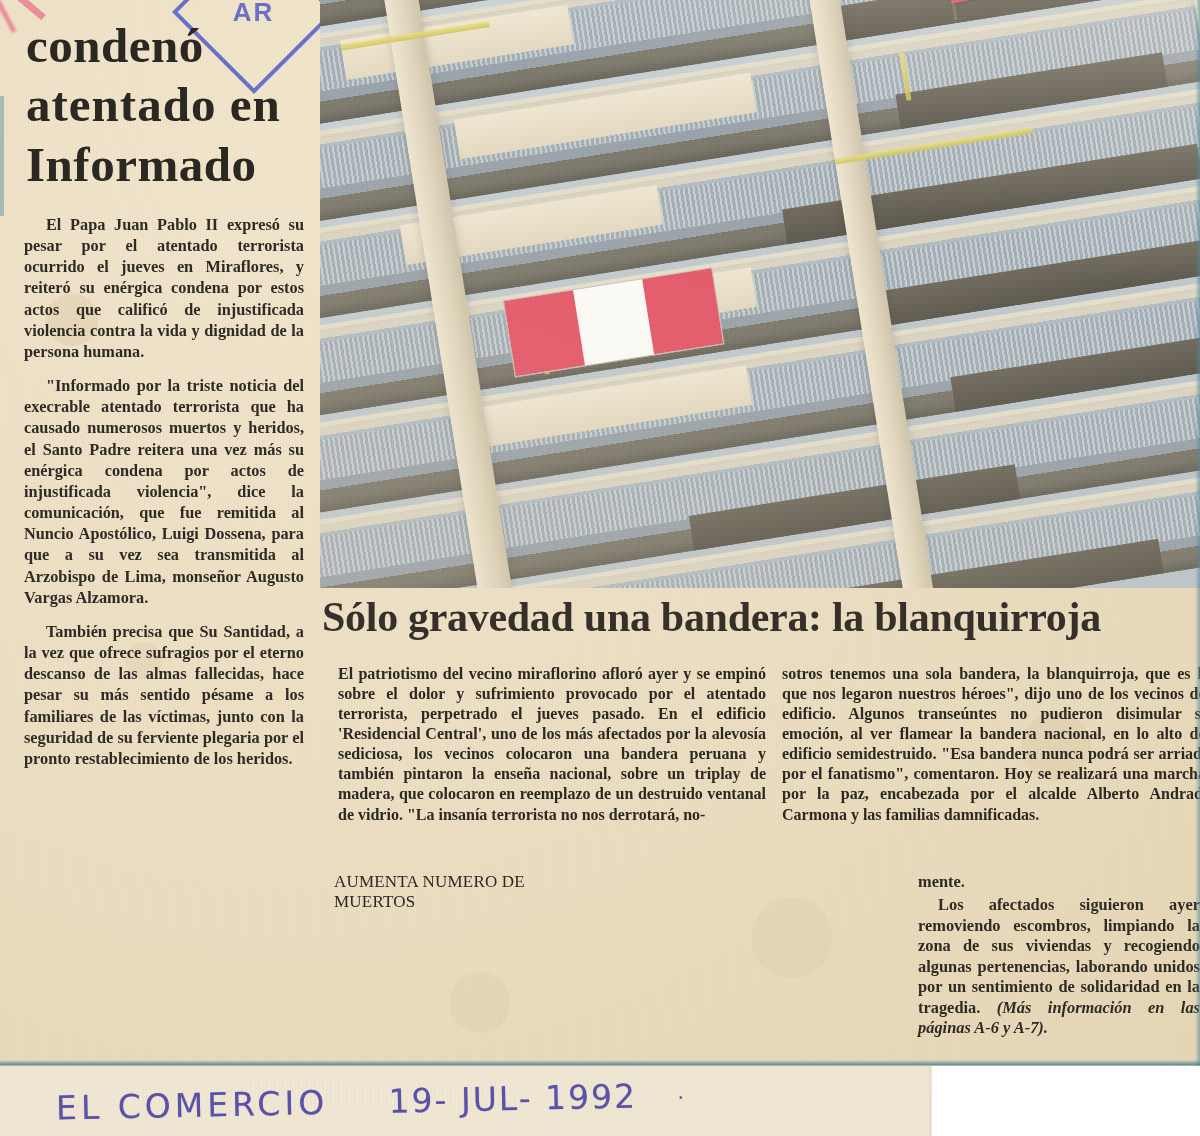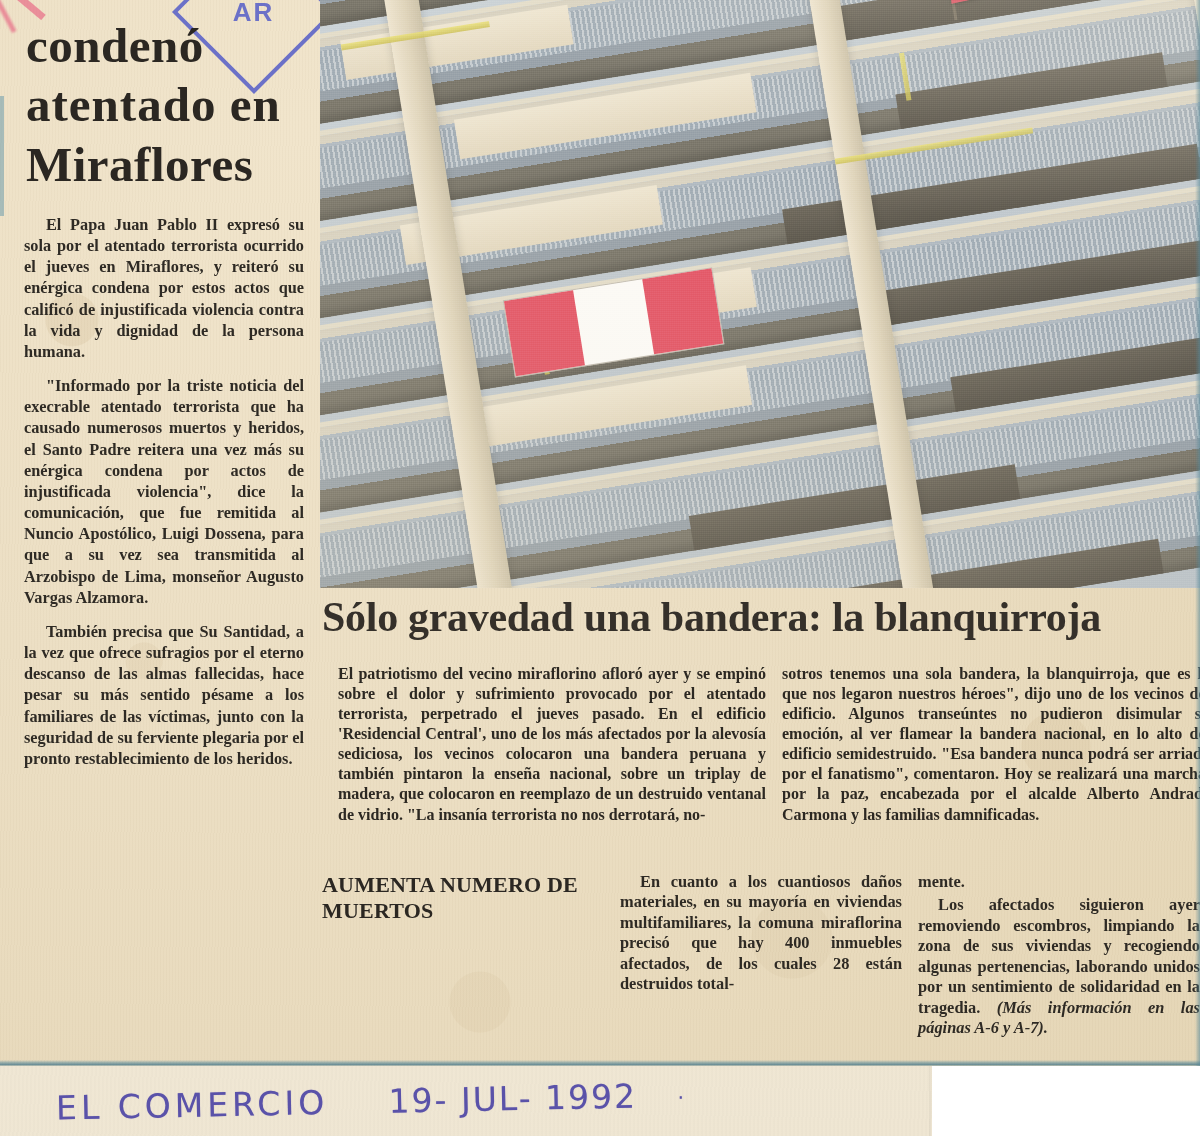--- a/index.html
+++ b/index.html
@@ -233,24 +233,24 @@
     color:#2c2822;
     text-align:justify;
   }
 
   #bottom-cols{
     position:absolute; left:322px; top:872px; width:878px;
     display:flex; gap:16px;
   }
   #bottom-cols .col{ width:282px; }
   #bottom-cols h3{
-    margin:0 0 1px 0;
-    font-family:"Liberation Serif", serif;
-    font-weight:bold;
-    font-size:22px;
+    margin:0 0 1px 12px;
+    font-family:"Liberation Serif", serif;
+    font-weight:normal;
+    font-size:17px;
     line-height:1.16;
     letter-spacing:0.2px;
     color:#2b2722;
   }
   #bottom-cols p{
     margin:0 0 3px 0;
     font-family:"Liberation Serif", serif;
     font-size:16.4px;
     line-height:1.245;
     color:#2e2a24;
@@ -291,25 +291,25 @@
   <div class="blue-edge-l"></div>
 
   <div id="stamp">
     <span class="stamp-text">AR</span>
   </div>
 
   <div id="left-col">
     <div id="headline-main">
       <span class="hl">condenó</span>
       <span class="hl spaced">atentado  en</span>
-      <span class="hl">Miraflores</span>
+      <span class="hl">Informado</span>
     </div>
 
     <div class="body-col">
-      <p>El Papa Juan Pablo II expresó su sola por el atentado terrorista ocurrido el jueves en Miraflores, y reiteró su enérgica condena por estos actos que calificó de injustificada violencia contra la vida y dignidad de la persona humana.</p>
+      <p>El Papa Juan Pablo II expresó su pesar por el atentado terrorista ocurrido el jueves en Miraflores, y reiteró su enérgica condena por estos actos que calificó de injustificada violencia contra la vida y dignidad de la persona humana.</p>
       <p>"Informado por la triste noticia del execrable atentado terrorista que ha causado numerosos muertos y heridos, el Santo Padre reitera una vez más su enérgica condena por actos de injustificada violencia", dice la comunicación, que fue remitida al Nuncio Apostólico, Luigi Dossena, para que a su vez sea transmitida al Arzobispo de Lima, monseñor Augusto Vargas Alzamora.</p>
       <p>También precisa que Su Santidad, a la vez que ofrece sufragios por el eterno descanso de las almas fallecidas, hace pesar su más sentido pésame a los familiares de las víctimas, junto con la seguridad de su ferviente plegaria por el pronto restablecimiento de los heridos.</p>
     </div>
   </div>
 
   <div id="photo">
     <div class="sky"></div>
 
     <div class="facade">
 
@@ -383,21 +383,20 @@
     <div class="lead-col">
       <p>sotros tenemos una sola bandera, la blanquirroja, que es la que nos legaron nuestros héroes", dijo uno de los vecinos del edificio. Algunos transeúntes no pudieron disimular su emoción, al ver flamear la bandera nacional, en lo alto del edificio semidestruido. "Esa bandera nunca podrá ser arriada por el fanatismo", comentaron. Hoy se realizará una marcha, por la paz, encabezada por el alcalde Alberto Andrade Carmona y las familias damnificadas.</p>
     </div>
   </div>
 
   <div id="bottom-cols">
     <div class="col">
       <h3>AUMENTA NUMERO DE MUERTOS</h3>
     </div>
     <div class="col">
-      <p>En cuanto a los cuantiosos daños materiales, en su mayoría en viviendas multifamiliares, la comuna miraflorina precisó que hay 400 inmuebles afectados, de los cuales 28 están destruidos total-</p>
     </div>
     <div class="col">
       <p class="noindent">mente.</p>
       <p><span>Los afectados siguieron ayer removiendo escombros, limpiando la zona de sus viviendas y recogiendo algunas pertenencias, laborando unidos por un sentimiento de solidaridad en la tragedia. </span><span class="italic-note">(Más información en las páginas A-6 y A-7).</span></p>
     </div>
   </div>
 
   <div class="bottom-rule"></div>
   <div class="right-rule"></div>
 </div>

